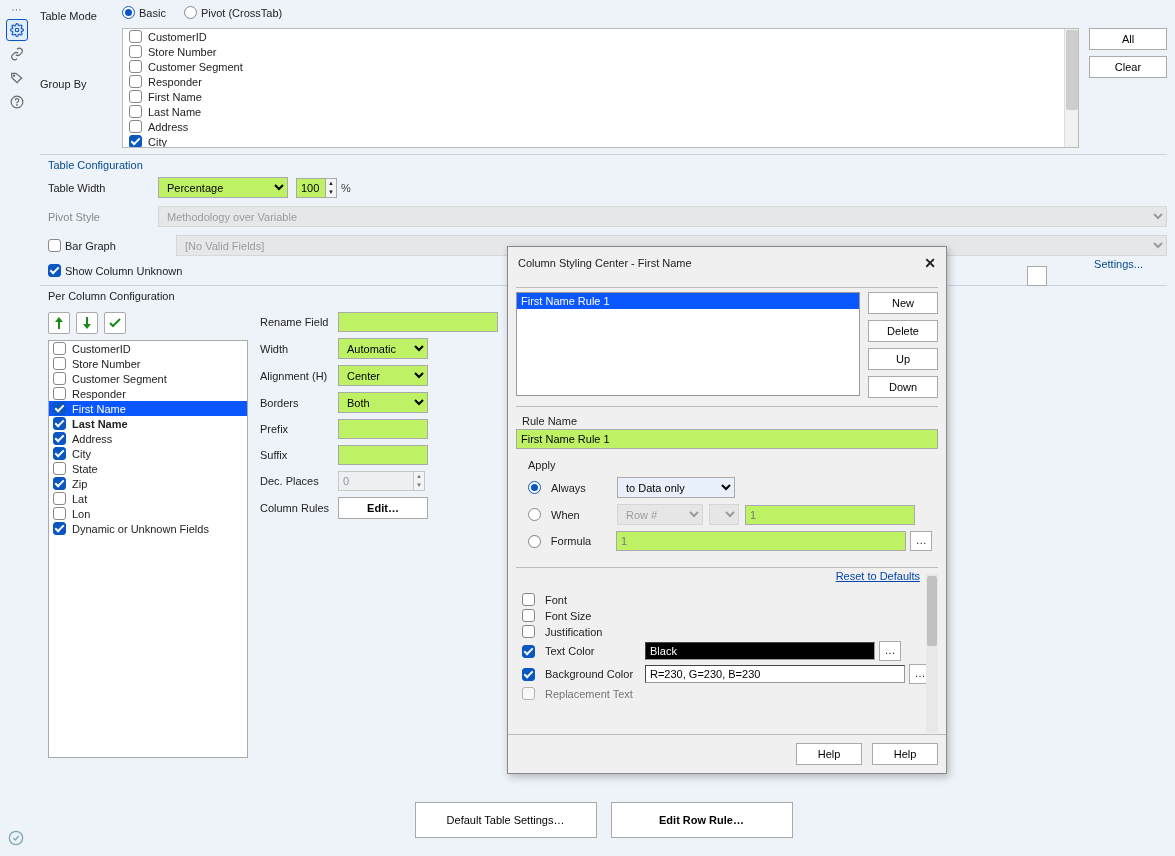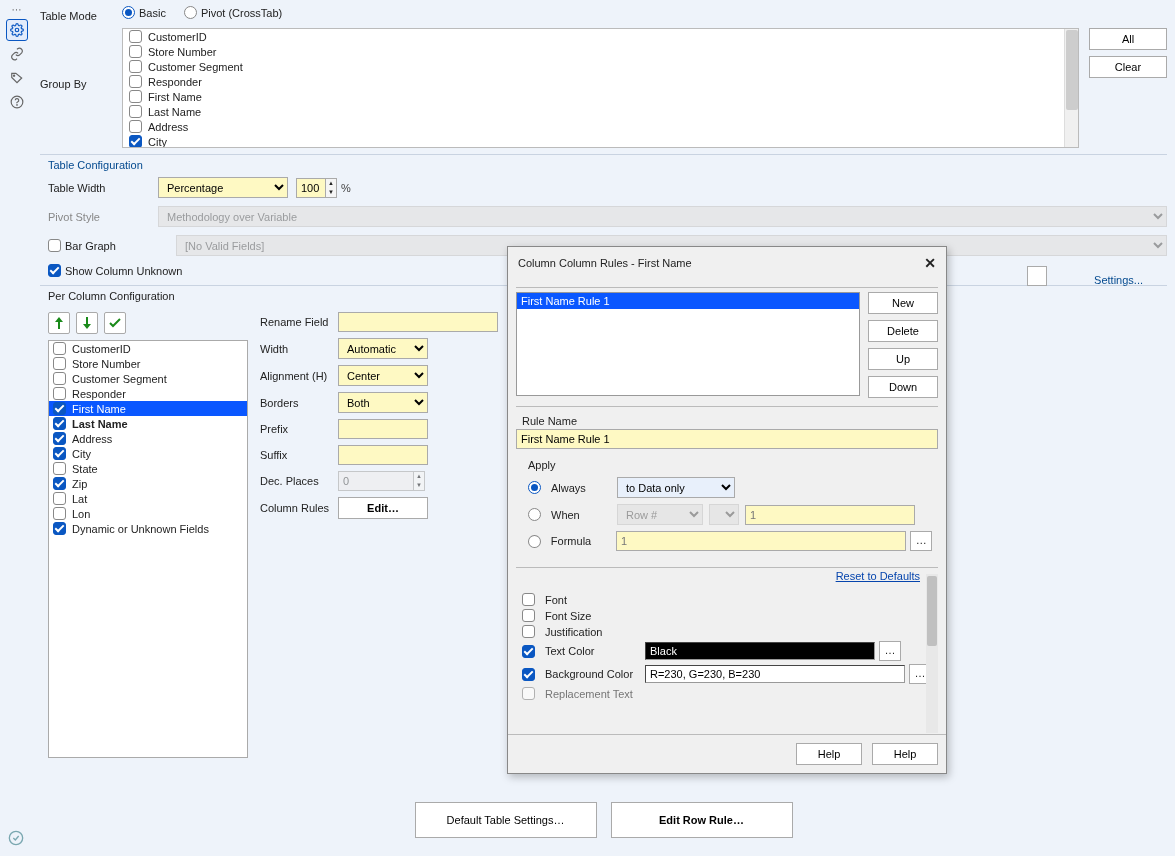--- a/index.html
+++ b/index.html
@@ -35,21 +35,21 @@
 .btn { background: #fff; border: 1px solid #aaa; border-radius: 0; height: 22px; display: flex; align-items: center; justify-content: center; cursor: pointer; }
 
 hr { border: none; border-top: 1px solid #c9d3e1; margin: 2px 0 4px; }
 
 .section-title { color: #044a8f; margin: 4px 0 6px 8px; }
 
 .config-block { padding-left: 8px; }
 .cfg-row { display: flex; align-items: center; margin-bottom: 8px; }
 .cfg-lbl { width: 110px; color: #222; }
 .cfg-lbl.dim { color: #888; }
-select, input[type=text], input[type=number] { border: 1px solid #aaa; background: #fef9c3; height: 20px; padding: 0 4px; font-size: 11px; }
+select, input[type=text], input[type=number] { border: 1px solid #aaa; background: #bef264; height: 20px; padding: 0 4px; font-size: 11px; }
 select { height: 21px; }
 .spin { display: inline-flex; align-items: center; }
 .spin input { width: 30px; text-align: left; }
 .spin .arrows { display: flex; flex-direction: column; border: 1px solid #aaa; border-left: none; height: 20px; }
 .spin .arrows span { font-size: 6px; width: 10px; text-align: center; line-height: 9px; cursor: pointer; background: #f5f5f5; }
 .disabled-sel { background: #e3e3e3; color: #777; border-color: #ccc; }
 .pct { margin-left: 4px; color: #444; }
 
 .percol { padding-left: 8px; display: flex; gap: 12px; }
 .pc-left { width: 200px; }
@@ -104,21 +104,21 @@
 
 .dlg-footer { border-top: 1px solid #bbb; padding: 8px; display: flex; justify-content: flex-end; gap: 10px; }
 .dlg-footer .btn { width: 66px; }
 
 .bottom-btns { position: absolute; left: 0; right: 0; bottom: 10px; display: flex; justify-content: center; gap: 14px; }
 .bottom-btns .btn { width: 182px; height: 36px; }
 .bold { font-weight: bold; }
 
 .status-icon { position: absolute; left: 8px; bottom: 8px; color: #7aa; }
 
-.settings-right { position: absolute; right: 24px; top: 268px; color: #044a8f; }
+.settings-right { position: absolute; right: 24px; top: 252px; color: #044a8f; }
 .bg-sel-clip { position: absolute; right: 120px; top: 260px; width: 20px; height: 20px; border: 1px solid #aaa; background: #fff; }
 </style>
 </head>
 <body>
 
 <div class="left-rail">
   <div class="dots">⋯</div>
   <div class="rail-icon sel">
       <svg width="14" height="14" viewBox="0 0 24 24" fill="none" stroke="#0a57c2" stroke-width="2">
         <circle cx="12" cy="12" r="3"></circle>
@@ -366,21 +366,21 @@
   <a class="settings-right">Settings...</a>
 
   <div class="bottom-btns">
     <button class="btn">Default Table Settings…</button>
     <button class="btn bold">Edit Row Rule…</button>
   </div>
 </div>
 
 <div class="dialog">
   <div class="dlg-title">
-    <span>Column Column Rules - First Name</span>
+    <span>Column Styling Center - First Name</span>
     <span class="close">✕</span>
   </div>
   <div class="dlg-body">
     <hr>
     <div class="rules-row">
       <div class="rules-list">
         <div class="rule-item">First Name Rule 1</div>
       </div>
       <div class="rule-btns">
         <button class="btn">New</button>

